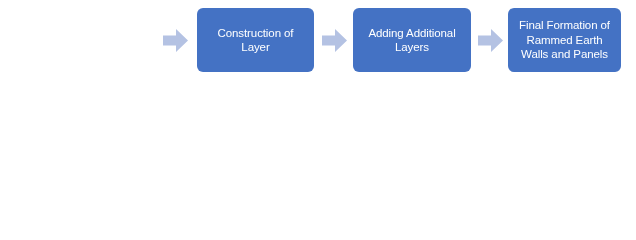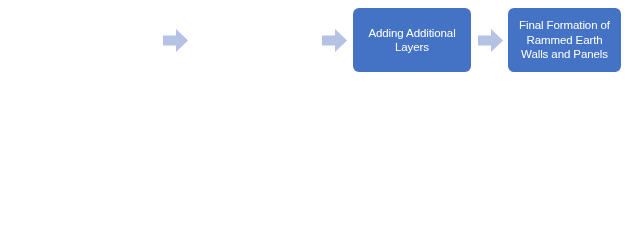--- a/index.html
+++ b/index.html
@@ -66,20 +66,24 @@
 
 <div id="flow">
 
 
   <div class="arrow arrow-1">
     <svg viewBox="0 0 25 25" xmlns="http://www.w3.org/2000/svg" aria-hidden="true">
       <polygon points="0,7.5 13,7.5 13,1 25,12.5 13,24 13,17.5 0,17.5" fill="#B4C2E3"></polygon>
     </svg>
   </div>
 
+  <div class="step-box box-2">
+    <span class="step-label">Construction of
+Layer</span>
+  </div>
 
   <div class="arrow arrow-2">
     <svg viewBox="0 0 25 25" xmlns="http://www.w3.org/2000/svg" aria-hidden="true">
       <polygon points="0,7.5 13,7.5 13,1 25,12.5 13,24 13,17.5 0,17.5" fill="#B4C2E3"></polygon>
     </svg>
   </div>
 
   <div class="step-box box-3">
     <span class="step-label">Adding Additional
 Layers</span>

